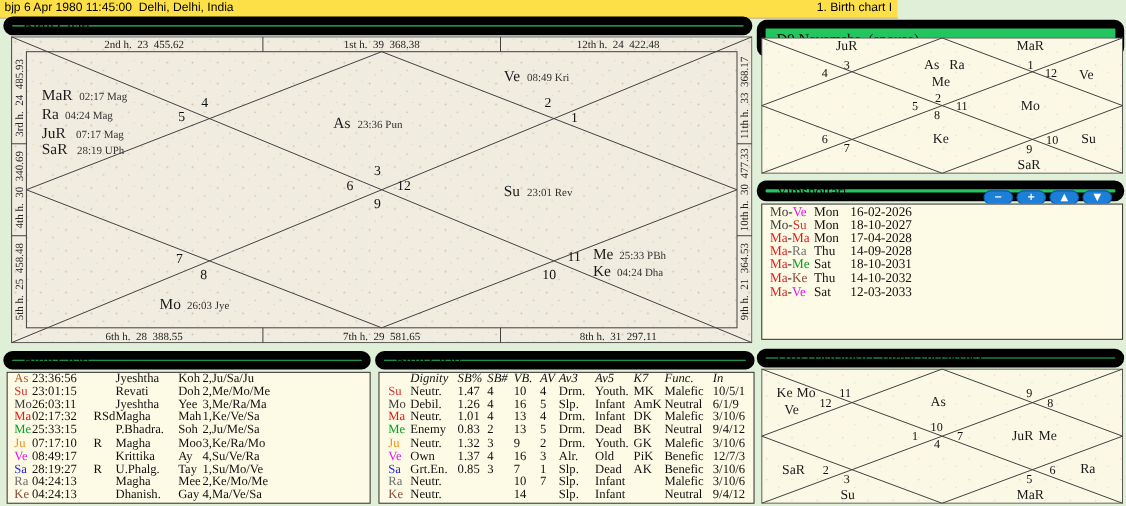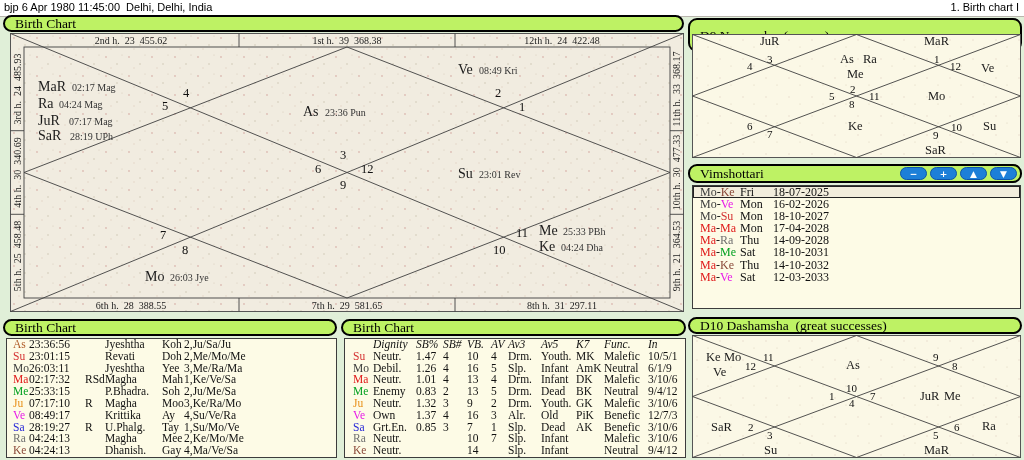--- a/index.html
+++ b/index.html
@@ -1,27 +1,27 @@
 <!DOCTYPE html>
 <html><head>
 <meta charset="utf-8">
 <style>
   html,body{margin:0;padding:0;}
   body{width:1024px;height:460px;position:relative;overflow:hidden;
        background:#e0efd8;font-family:"Liberation Serif",serif;color:#111;}
 
   
-  .topbar{position:absolute;left:0;top:0;width:1024px;height:16px;background:#ffffff;
+  .topbar{position:absolute;left:0;top:0;width:816px;height:16px;background:#fde047;
           border-bottom:1px solid #b9b5ae;font-family:"Liberation Sans",sans-serif;
           font-size:11px;line-height:15px;color:#000;}
   .topbar .lt{position:absolute;left:4px;top:0;white-space:pre;}
   .topbar .rt{position:absolute;right:5px;top:0;white-space:pre;}
 
   
-  .capsule{position:absolute;box-sizing:border-box;background:#bef264;border:2px solid #000000;
+  .capsule{position:absolute;box-sizing:border-box;background:#22c55e;border:8px solid #000000;
            border-radius:9px;font-size:13.5px;line-height:13px;padding:0 0 0 10px;color:#000;
            white-space:pre;display:flex;align-items:center;}
 
   
   .box{position:absolute;box-sizing:border-box;background:#fdfbe6;border:1px solid #3c3c3c;}
 
   svg{position:absolute;display:block;}
   svg text{font-family:"Liberation Serif",serif;fill:#1a1a1a;}
   text.abbr{font-size:14px;}
   text.deg{font-size:10px;fill:#333;}
@@ -181,21 +181,20 @@
 <div class="capsule" style="left:688px;top:164px;width:334px;height:19px;">
   <span>Vimshottari</span>
   <span class="vbtns">
     <button class="vbtn">−</button>
     <button class="vbtn">+</button>
     <button class="vbtn">▲</button>
     <button class="vbtn">▼</button>
   </span>
 </div>
 <div class="box" style="left:692px;top:185px;width:329px;height:124px;">
-    <div class="vrow sel"><span class="vpair"><span class="pc" style="color: rgb(60, 60, 60);">Mo</span>-<span class="pc" style="color: rgb(138, 72, 56);">Ke</span></span><span class="vday">Fri</span><span class="vdate">18-07-2025</span></div>
     <div class="vrow"><span class="vpair"><span class="pc" style="color: rgb(60, 60, 60);">Mo</span>-<span class="pc" style="color: rgb(232, 24, 232);">Ve</span></span><span class="vday">Mon</span><span class="vdate">16-02-2026</span></div>
     <div class="vrow"><span class="vpair"><span class="pc" style="color: rgb(60, 60, 60);">Mo</span>-<span class="pc" style="color: rgb(212, 48, 48);">Su</span></span><span class="vday">Mon</span><span class="vdate">18-10-2027</span></div>
     <div class="vrow"><span class="vpair"><span class="pc" style="color: rgb(224, 24, 24);">Ma</span>-<span class="pc" style="color: rgb(224, 24, 24);">Ma</span></span><span class="vday">Mon</span><span class="vdate">17-04-2028</span></div>
     <div class="vrow"><span class="vpair"><span class="pc" style="color: rgb(224, 24, 24);">Ma</span>-<span class="pc" style="color: rgb(111, 111, 111);">Ra</span></span><span class="vday">Thu</span><span class="vdate">14-09-2028</span></div>
     <div class="vrow"><span class="vpair"><span class="pc" style="color: rgb(224, 24, 24);">Ma</span>-<span class="pc" style="color: rgb(0, 160, 32);">Me</span></span><span class="vday">Sat</span><span class="vdate">18-10-2031</span></div>
     <div class="vrow"><span class="vpair"><span class="pc" style="color: rgb(224, 24, 24);">Ma</span>-<span class="pc" style="color: rgb(138, 72, 56);">Ke</span></span><span class="vday">Thu</span><span class="vdate">14-10-2032</span></div>
     <div class="vrow"><span class="vpair"><span class="pc" style="color: rgb(224, 24, 24);">Ma</span>-<span class="pc" style="color: rgb(232, 24, 232);">Ve</span></span><span class="vday">Sat</span><span class="vdate">12-03-2033</span></div>
   </div>
 
 <div class="capsule" style="left:3px;top:319px;width:334px;height:17px;">

